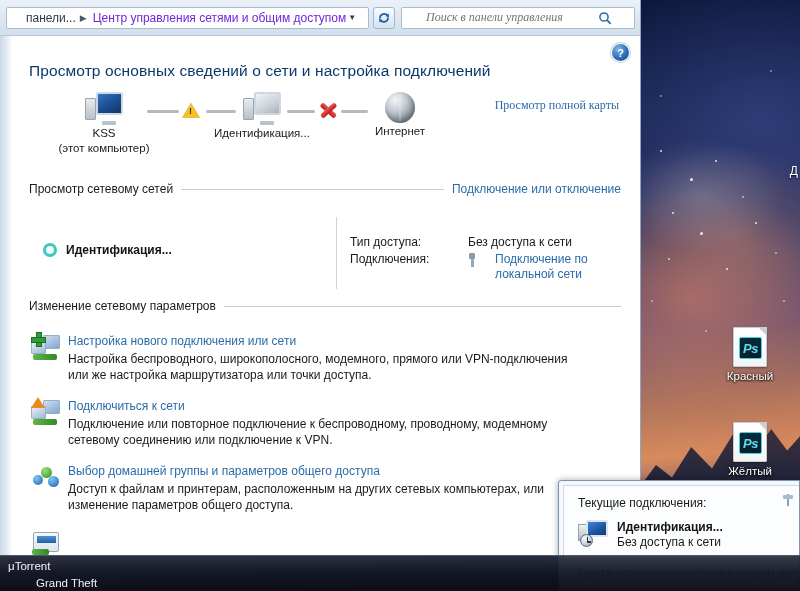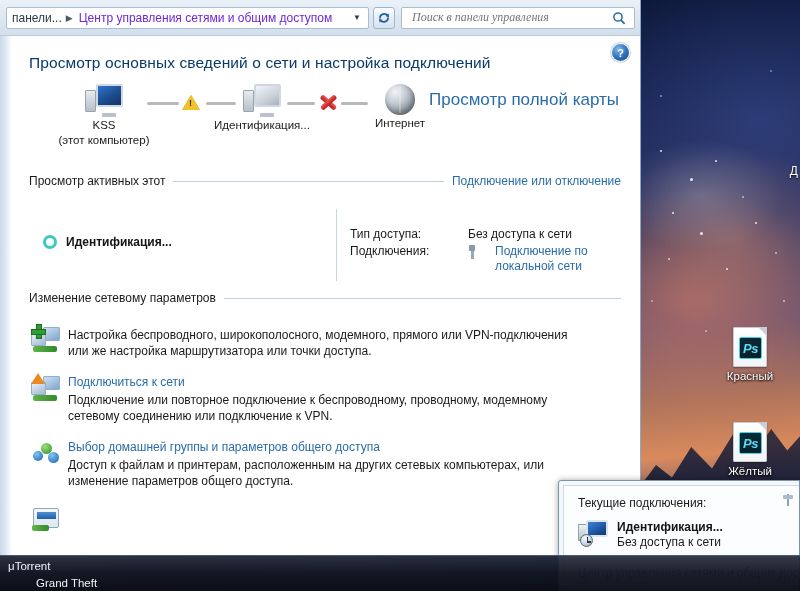--- a/index.html
+++ b/index.html
@@ -60,42 +60,42 @@
   
   #addressbar {
     position: absolute; left: 0; top: 0; width: 641px; height: 36px;
     background: linear-gradient(180deg,#eaf1f8 0%, #dde7f1 55%, #d2dfec 100%);
     border-bottom: 1px solid #b9c9da;
     display: flex; align-items: center; padding: 0 6px;
   }
   #crumbbox {
     flex: 0 0 auto; width: 363px; height: 22px; margin-left: 0;
     background: #fff; border: 1px solid #a8bcd0; border-radius: 2px;
-    display: flex; align-items: center; padding: 0 3px;
+    display: flex; align-items: center; padding: 0 17px;
     font-size: 12px; color: #1b2733;
   }
   .crumb { padding: 0 2px; white-space: nowrap; }
   .crumb.dim { color: #2a3a49; }
   .crumb-sep { color: #4a5a69; font-size: 9px; padding: 0 4px 0 2px; }
   .crumb-main { color: #6d28d9; }
   #crumb-drop {
     margin-left: auto; width: 16px; height: 18px;
     display: flex; align-items: center; justify-content: center;
     color: #2b3b4a; font-size: 8px;
   }
   #refresh-btn {
     width: 22px; height: 22px; margin-left: 4px;
     border: 1px solid #9fb6cc; border-radius: 3px;
     background: linear-gradient(180deg,#fbfdff 0%, #e5eef7 50%, #d6e4f0 100%);
     display: flex; align-items: center; justify-content: center;
   }
   #searchbox {
     margin-left: 6px; flex: 1 1 auto; height: 22px;
     background: #fff; border: 1px solid #a8bcd0; border-radius: 2px;
-    display: flex; align-items: center; padding: 0 8px;
+    display: flex; align-items: center; padding: 0 22px;
   }
   #search-input {
     border: 0; outline: 0; flex: 1; font-size: 12px;
     font-family: "Liberation Serif", serif; font-style: italic; color: #555;
     background: transparent;
   }
 
   
   #content {
     position: absolute; left: 12px; top: 36px; width: 629px; bottom: 0;
@@ -104,32 +104,32 @@
   }
   #help-btn {
     position: absolute; right: 12px; top: 8px;
     width: 17px; height: 17px; border-radius: 50%;
     background: radial-gradient(circle at 35% 28%, #7fb6e8 0%, #2f6fb5 55%, #17467f 100%);
     color: #fff; font-size: 11px; font-weight: bold;
     display: flex; align-items: center; justify-content: center;
     box-shadow: 0 0 0 1px #fff, 0 0 0 2px #c5d4e3;
   }
   h1#page-title {
-    margin: 4px 0 0 17px; font-size: 15.5px; font-weight: normal;
+    margin: 12px 0 0 17px; font-size: 15.5px; font-weight: normal;
     color: #0a3a6b; letter-spacing: .1px;
   }
 
   
   #netmap { position: relative; height: 68px; margin: 12px 0 0 0; }
   .node { position: absolute; text-align: center; width: 120px; }
   .node .lbl { font-size: 11.5px; color: #1a1a1a; margin-top: 2px; line-height: 13px; }
   .link-line { position: absolute; height: 3px; background: #b8b8b8; border-radius: 2px; }
   #full-map-link {
     position: absolute; right: 22px; top: 6px;
-    color: #2a6ca8; font-size: 17px; cursor: pointer;
+    color: #2a6ca8; font-size: 12px; cursor: pointer; font-family: Liberation Serif, serif;
   }
 
   
   .pc-icon { width: 38px; height: 33px; margin: 0 auto; position: relative; }
   .pc-mon { position: absolute; right: 0; top: 0; width: 27px; height: 23px;
     background: linear-gradient(150deg,#2f77c9 0%, #1d4f92 50%, #123566 100%);
     border: 2px solid #cfd8e2; border-radius: 2px; }
   .pc-base { position: absolute; right: 7px; bottom: 0; width: 14px; height: 4px; background: #b9c2cc; border-radius: 1px; }
   .pc-tower { position: absolute; left: 0; top: 6px; width: 11px; height: 22px;
     background: linear-gradient(180deg,#e8ecf0,#b7bfc8); border: 1px solid #9aa4ae; border-radius: 1px; }
@@ -388,21 +388,21 @@
       </div>
       <div class="link-line" style="left:329px;top:18px;width:27px;"></div>
 
       <div class="node" style="left:328px;top:0;">
         <div class="globe-icon"></div>
         <div class="lbl">Интернет</div>
       </div>
     </div>
 
     <div class="sec-head" style="margin-top:22px;">
-      <span class="t">Просмотр активных этот</span>
+      <span class="t">Просмотр сетевому сетей</span>
       <span class="rule"></span>
       <span class="a">Подключение или отключение</span>
     </div>
 
     <div id="active-net">
       <div id="net-name-wrap">
         <span class="ring-icon"></span>
         <span id="net-name">Идентификация...</span>
       </div>
       <div id="net-divider"></div>
@@ -431,20 +431,21 @@
       <div class="setting-item">
         <div class="si-icon">
           <div class="ic-net">
             <div class="ic-mon-a"></div>
               <div class="ic-mon-b"></div>
             <div class="ic-cord"></div>
               <div class="ic-badge-plus"></div>
           </div>
         </div>
         <div class="si-body">
+          <div class="si-title">Настройка нового подключения или сети</div>
           <div class="si-desc">Настройка беспроводного, широкополосного, модемного, прямого или VPN-подключения или же настройка маршрутизатора или точки доступа.</div>
         </div>
       </div>
 
       <div class="setting-item" style="padding-top:15px;">
         <div class="si-icon">
           <div class="ic-net">
             <div class="ic-mon-a"></div>
               <div class="ic-mon-b"></div>
             <div class="ic-cord"></div>

